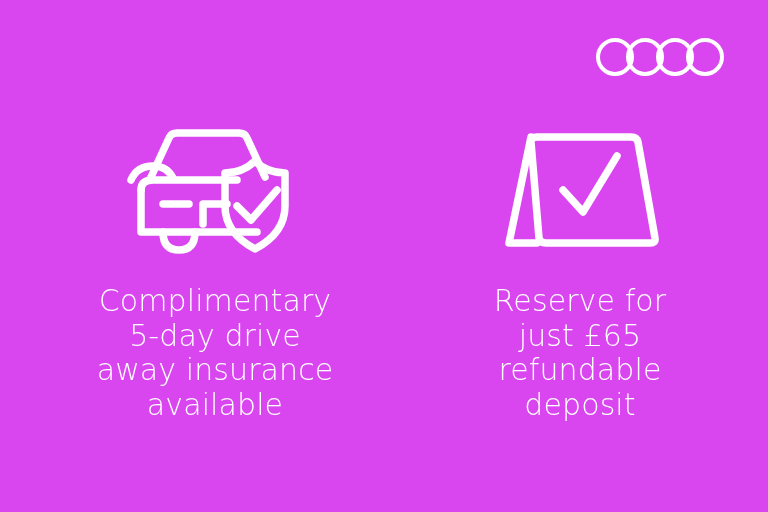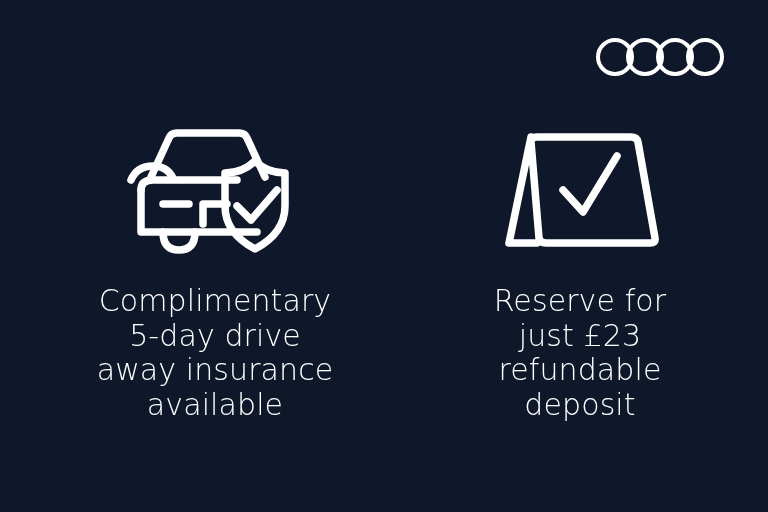--- a/index.html
+++ b/index.html
@@ -9,21 +9,21 @@
   body {
     width: 768px;
     height: 512px;
     overflow: hidden;
     font-family: "DejaVu Sans", "Liberation Sans", sans-serif;
   }
   #banner {
     position: relative;
     width: 768px;
     height: 512px;
-    background: #0f172a;
+    background: #d946ef;
     overflow: hidden;
   }
 
   
   #audi-logo {
     position: absolute;
     left: 596px;
     top: 36px;
     width: 128px;
     height: 42px;
@@ -121,18 +121,18 @@
 
           <path d="M28 14 Q28 9 34 9 L128 9 Q134 9 135 14 L152 110
                    Q153 115 147 115 L43 115 Q37 115 36 110 Z"></path>
 
           <path d="M60 62 L80 84 L114 28"></path>
         </g>
       </svg>
     </div>
 
     <div class="feature-text">Reserve for
-just £23
+just £65
 refundable
 deposit</div>
   </div>
 
 </div>
 
 </body></html>

